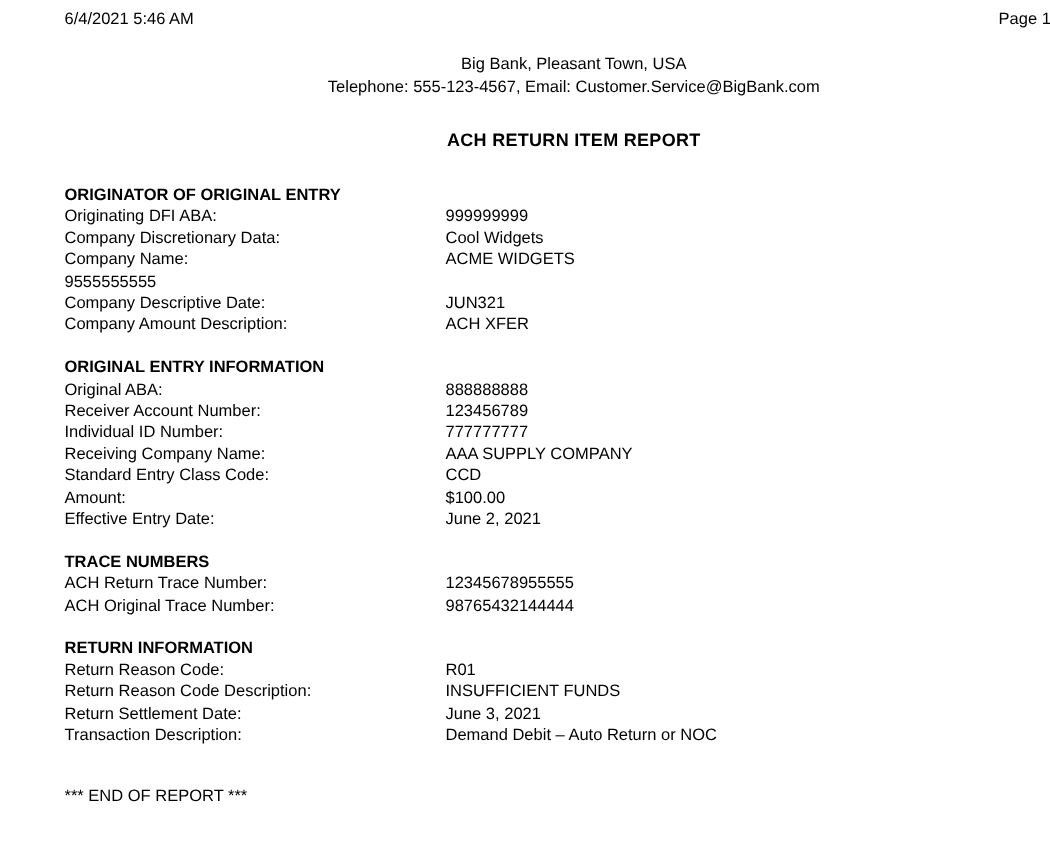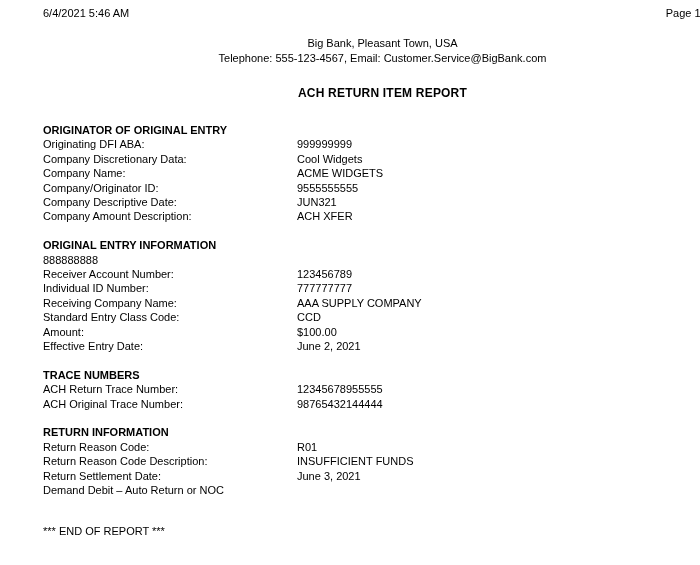--- a/index.html
+++ b/index.html
@@ -95,38 +95,38 @@
           </div>
           <div class="row">
             <span class="label">Company Discretionary Data:</span>
             <span class="value">Cool Widgets</span>
           </div>
           <div class="row">
             <span class="label">Company Name:</span>
             <span class="value">ACME WIDGETS</span>
           </div>
           <div class="row">
-            <span class="label">Company/Originator ID:</span>
             <span class="value">9555555555</span>
           </div>
           <div class="row">
             <span class="label">Company Descriptive Date:</span>
             <span class="value">JUN321</span>
           </div>
           <div class="row">
             <span class="label">Company Amount Description:</span>
             <span class="value">ACH XFER</span>
           </div>
         </div>
   </section>
 
   <section class="section">
     <div class="heading">ORIGINAL ENTRY INFORMATION</div>
     <div class="rows">
           <div class="row">
+            <span class="label">Original ABA:</span>
             <span class="value">888888888</span>
           </div>
           <div class="row">
             <span class="label">Receiver Account Number:</span>
             <span class="value">123456789</span>
           </div>
           <div class="row">
             <span class="label">Individual ID Number:</span>
             <span class="value">777777777</span>
           </div>
@@ -172,20 +172,21 @@
           </div>
           <div class="row">
             <span class="label">Return Reason Code Description:</span>
             <span class="value">INSUFFICIENT FUNDS</span>
           </div>
           <div class="row">
             <span class="label">Return Settlement Date:</span>
             <span class="value">June 3, 2021</span>
           </div>
           <div class="row">
+            <span class="label">Transaction Description:</span>
             <span class="value">Demand Debit – Auto Return or NOC</span>
           </div>
         </div>
   </section>
 </div>
 
   <div class="footer">*** END OF REPORT ***</div>
 
 </div>
 

